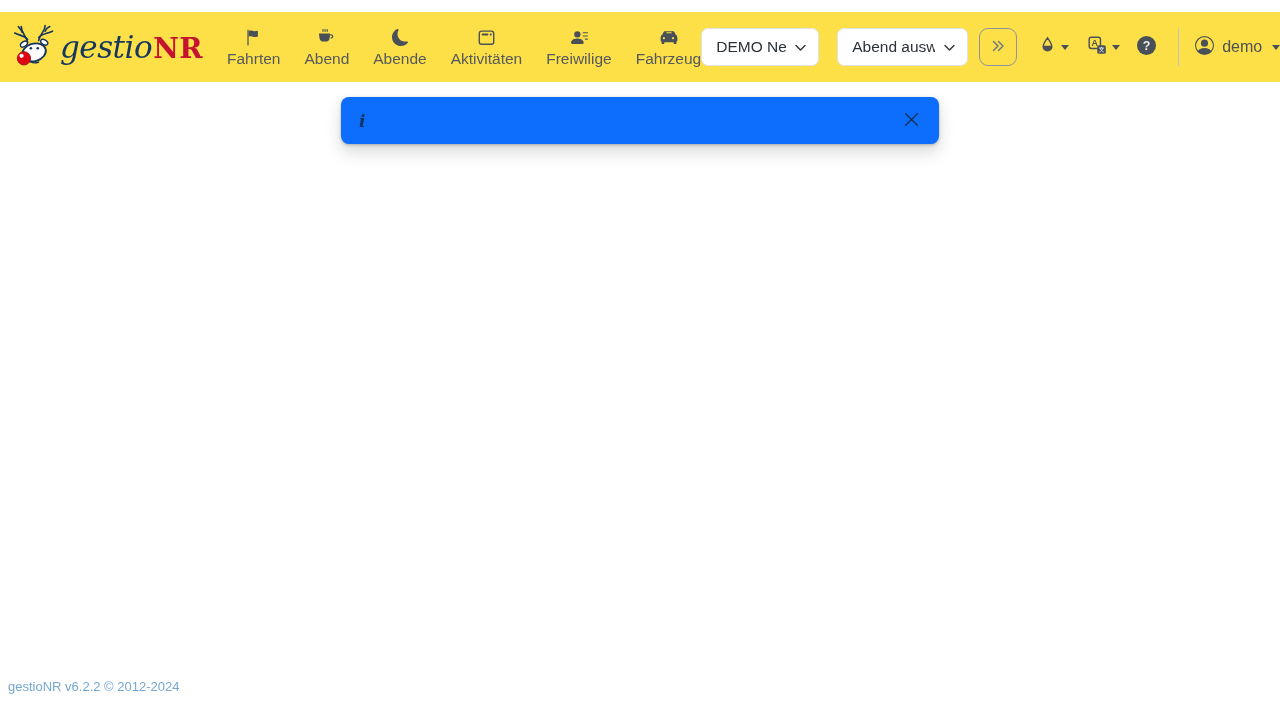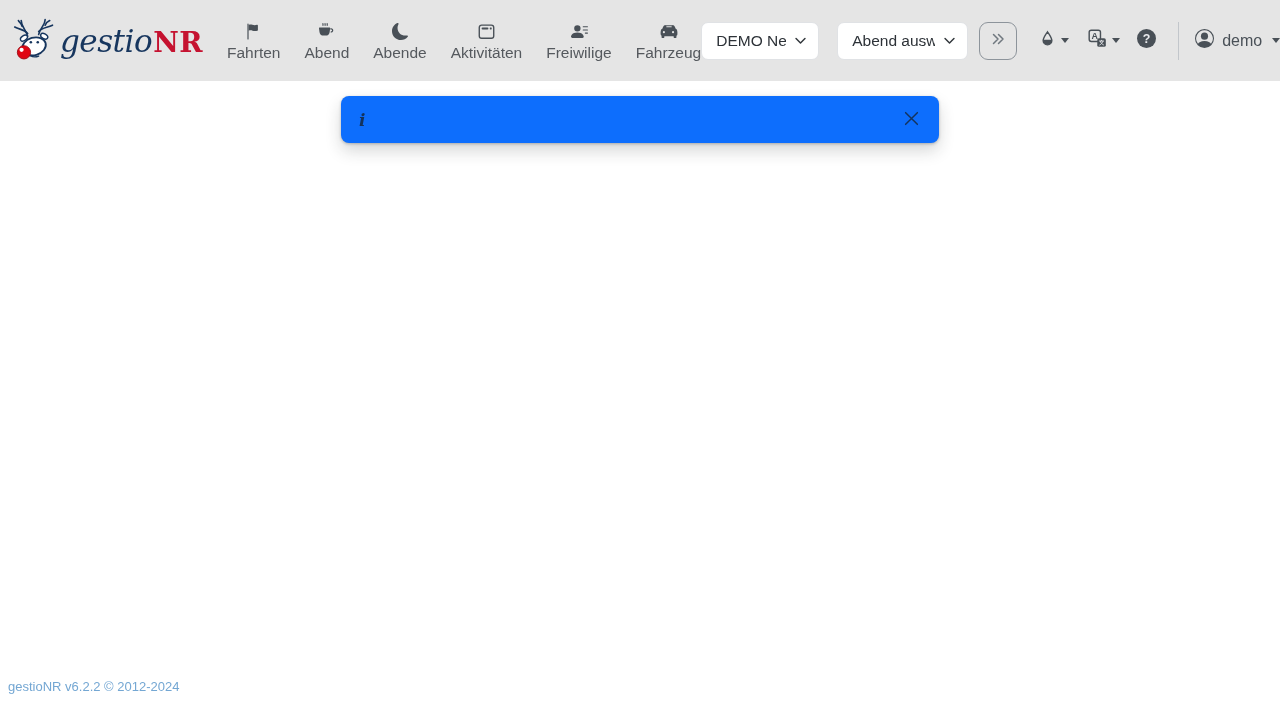--- a/index.html
+++ b/index.html
@@ -4,22 +4,22 @@
 <style>
   html,body{margin:0;padding:0;}
   body{
     width:1280px;height:720px;position:relative;overflow:hidden;
     background:#ffffff;
     font-family:"Liberation Sans",sans-serif;
     -webkit-font-smoothing:antialiased;
   }
   
   .navbar{
-    height:81px;background:#e5e5e5;display:flex;align-items:center;
-    padding:0 20px 0 12px;box-sizing:border-box;
+    height:70px;background:#fde047;display:flex;align-items:center;
+    padding:0 20px 0 12px;box-sizing:border-box;margin-top:12px;
   }
   .brand{display:flex;align-items:center;cursor:pointer;}
   .brand-text{display:flex;align-items:baseline;margin-left:2px;}
   .brand-gestio{
     font-family:"DejaVu Serif",serif;font-style:italic;
     font-size:31px;color:#17365e;letter-spacing:-.5px;
   }
   .brand-nr{
     font-family:"DejaVu Serif",serif;font-weight:bold;
     font-size:28px;color:#c51230;letter-spacing:.5px;margin-left:1px;

